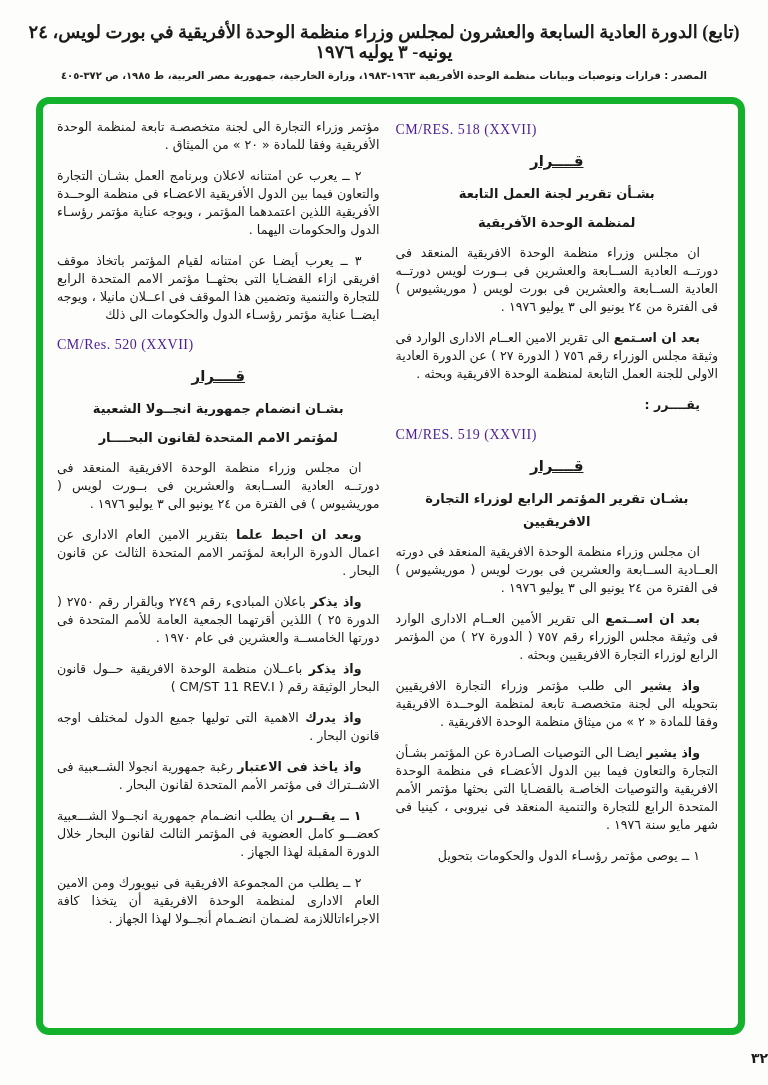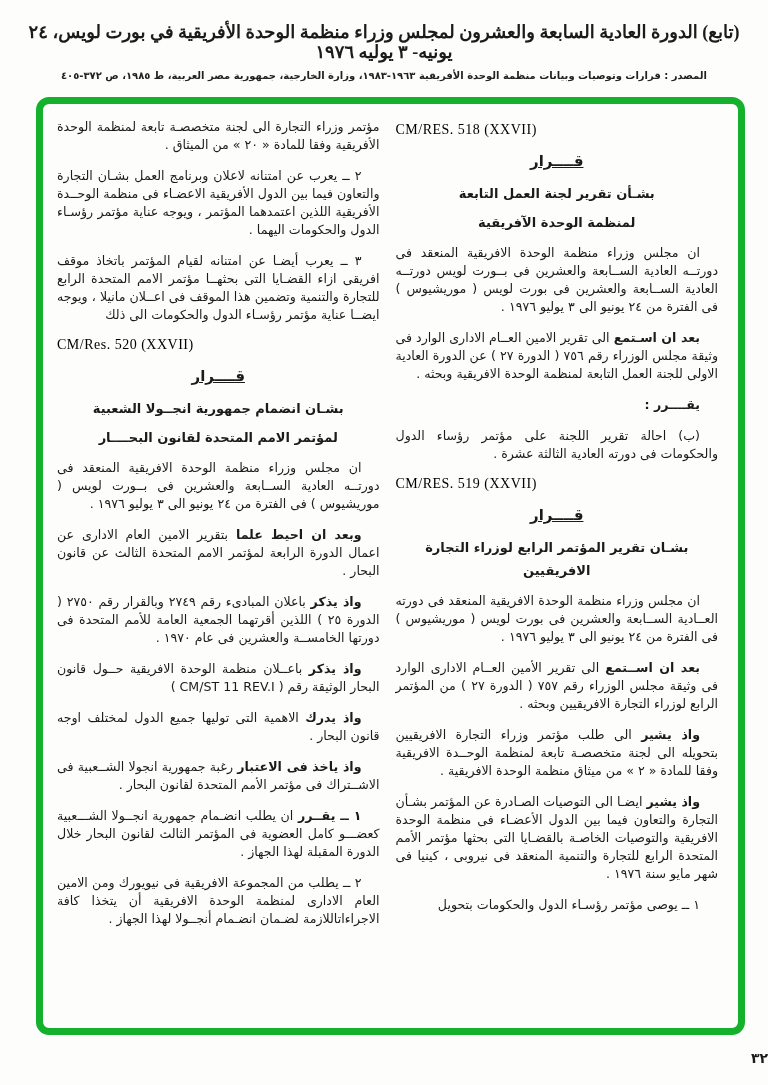--- a/index.html
+++ b/index.html
@@ -22,21 +22,21 @@
   }
   .columns{display:flex;flex-direction:row;height:100%;gap:16px;}
   .col{flex:1 1 0;min-width:0;}
   .col-right{padding-right:8px;}
   .col-left{padding-left:4px;}
   
   .block{direction:rtl;}
   .code{
     direction:ltr;text-align:left;
     font-family:"Liberation Serif","DejaVu Serif",serif;
-    font-size:14px;color:#000000;margin:4px 0 14px;letter-spacing:.5px;
+    font-size:14px;color:#4c1d95;margin:4px 0 14px;letter-spacing:.5px;
   }
   .heading{
     font-weight:bold;font-size:15px;text-align:center;
     margin:6px 0 12px;letter-spacing:1px;text-decoration:underline;
   }
   .subheading{
     font-weight:bold;font-size:13px;text-align:center;
     line-height:23px;margin:0 0 6px;
   }
   .subheading + .para, .subheading + .code{margin-top:10px;}
@@ -63,21 +63,20 @@
 <div class="frame" style="border-color: rgb(19, 177, 44);">
   <div class="columns">
     <div class="col col-right">
         <div class="block code">CM/RES. 518 (XXVII)</div>
         <div class="block heading">قــــرار</div>
         <div class="block subheading">بشـأن تقرير لجنة العمل التابعة</div>
         <div class="block subheading">لمنظمة الوحدة الآفريقية</div>
         <div class="block para">ان مجلس وزراء منظمة الوحدة الافريقية المنعقد فى دورتــه العادية الســابعة والعشرين فى بــورت لويس دورتــه العادية الســابعة والعشرين فى بورت لويس ( موريشيوس ) فى الفترة من ٢٤ يونيو الى ٣ يوليو ١٩٧٦ .</div>
         <div class="block para"><strong>بعد ان اسـتمع</strong><span> الى تقرير الامين العــام الادارى الوارد فى وثيقة مجلس الوزراء رقم ٧٥٦ ( الدورة ٢٧ ) عن الدورة العادية الاولى للجنة العمل التابعة لمنظمة الوحدة الافريقية وبحثه .</span></div>
         <div class="block para"><strong>يقــــرر :</strong><span></span></div>
-        <div class="block para">(ب) احالة تقرير اللجنة على مؤتمر رؤساء الدول والحكومات فى دورته العادية الثالثة عشرة .</div>
         <div class="block code">CM/RES. 519 (XXVII)</div>
         <div class="block heading">قــــرار</div>
         <div class="block subheading">بشـان تقرير المؤتمر الرابع لوزراء التجارة الافريقيين</div>
         <div class="block para">ان مجلس وزراء منظمة الوحدة الافريقية المنعقد فى دورته العــادية الســابعة والعشرين فى بورت لويس ( موريشيوس ) فى الفترة من ٢٤ يونيو الى ٣ يوليو ١٩٧٦ .</div>
         <div class="block para"><strong>بعد ان اســتمع</strong><span> الى تقرير الأمين العــام الادارى الوارد فى وثيقة مجلس الوزراء رقم ٧٥٧ ( الدورة ٢٧ ) من المؤتمر الرابع لوزراء التجارة الافريقيين وبحثه .</span></div>
         <div class="block para"><strong>واذ يشير</strong><span> الى طلب مؤتمر وزراء التجارة الافريقيين بتحويله الى لجنة متخصصـة تابعة لمنظمة الوحــدة الافريقية وفقا للمادة « ٢ » من ميثاق منظمة الوحدة الافريقية .</span></div>
         <div class="block para"><strong>واذ يشير</strong><span> ايضـا الى التوصيات الصـادرة عن المؤتمر بشـأن التجارة والتعاون فيما بين الدول الأعضـاء فى منظمة الوحدة الافريقية والتوصيات الخاصـة بالقضـايا التى بحثها مؤتمر الأمم المتحدة الرابع للتجارة والتنمية المنعقد فى نيروبى ، كينيا فى شهر مايو سنة ١٩٧٦ .</span></div>
         <div class="block para">١ ــ يوصى مؤتمر رؤسـاء الدول والحكومات بتحويل</div>
       </div>
     <div class="col col-left">

